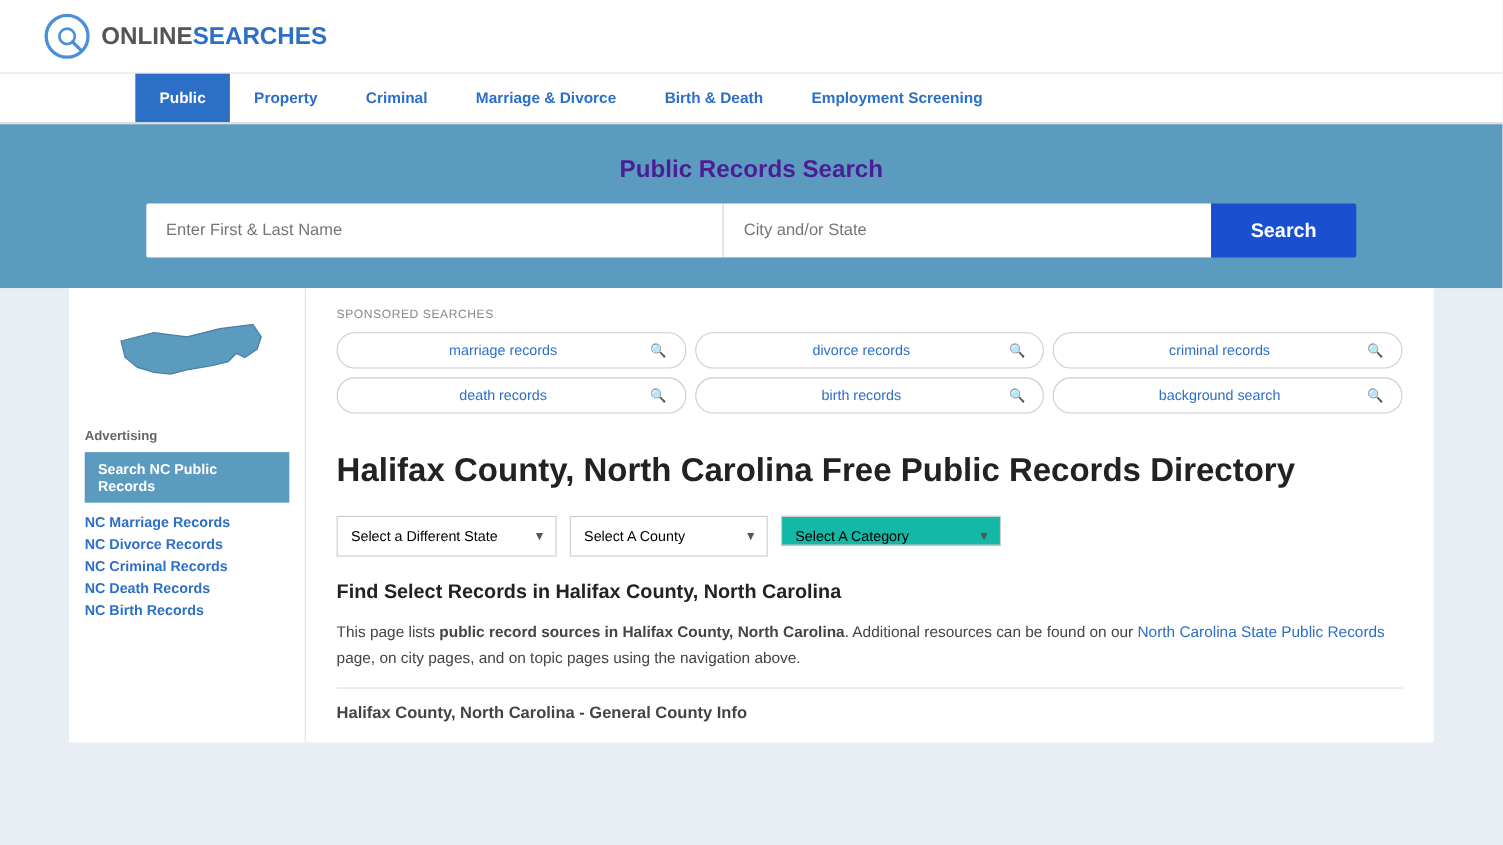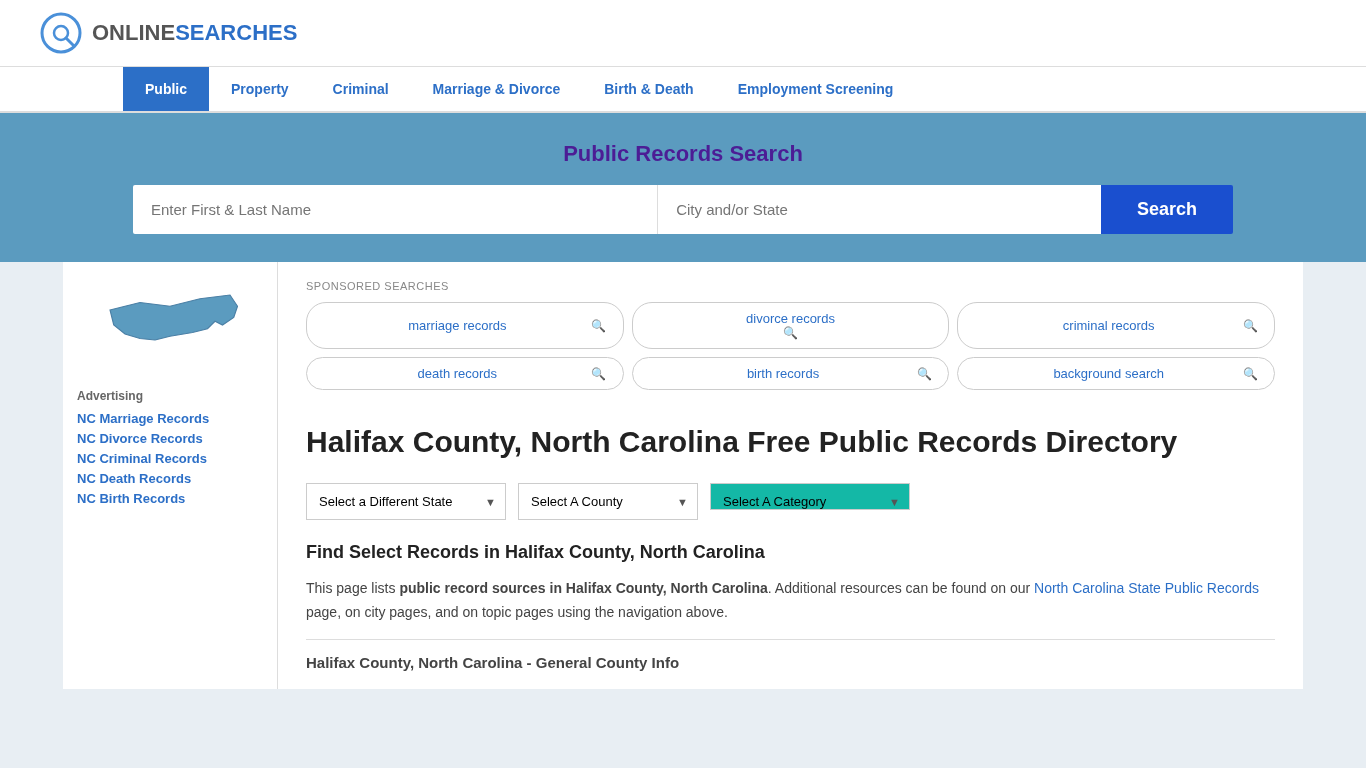--- a/index.html
+++ b/index.html
@@ -47,36 +47,37 @@
   <div style="width:215px; min-width:215px; padding:18px 14px; border-right:1px solid #ddd; background:#fff;">
 
     <div style="margin-bottom:16px; text-align:center;">
       <svg width="150" height="90" viewBox="0 0 200 120">
 
         <path d="M20,40 L60,30 L100,35 L140,25 L180,20 L190,35 L185,50 L170,60 L160,55 L150,65 L130,70 L100,75 L80,80 L60,78 L40,72 L25,60 Z" fill="#5b9bbf" stroke="#4a7fa5" stroke-width="1.5"></path>
       </svg>
     </div>
 
     <div style="font-size:12px; font-weight:bold; color:#666; margin-bottom:8px;">Advertising</div>
+    <div style="background:#5b9bbf; color:#fff; padding:8px 12px; font-size:13px; font-weight:bold; margin-bottom:10px; cursor:pointer;">Search NC Public Records</div>
     <a style="display:block; color:#2c6fc7; font-size:13px; text-decoration:none; margin-bottom:5px; font-weight:600;">NC Marriage Records</a>
     <a style="display:block; color:#2c6fc7; font-size:13px; text-decoration:none; margin-bottom:5px; font-weight:600;">NC Divorce Records</a>
     <a style="display:block; color:#2c6fc7; font-size:13px; text-decoration:none; margin-bottom:5px; font-weight:600;">NC Criminal Records</a>
     <a style="display:block; color:#2c6fc7; font-size:13px; text-decoration:none; margin-bottom:5px; font-weight:600;">NC Death Records</a>
     <a style="display:block; color:#2c6fc7; font-size:13px; text-decoration:none; margin-bottom:5px; font-weight:600;">NC Birth Records</a>
   </div>
 
   <div style="flex:1; padding:18px 28px; background:#fff;">
 
     <div style="font-size:11px; color:#888; letter-spacing:0.5px; margin-bottom:10px;">SPONSORED SEARCHES</div>
     <div style="display:grid; grid-template-columns:repeat(3,1fr); gap:8px; margin-bottom:32px;">
       <div style="border:1px solid #ccc; border-radius:20px; padding:8px 16px; display:flex; align-items:center; justify-content:space-between; cursor:pointer; background:#fff;">
         <span style="color:#2c6fc7; font-size:13px; flex:1; text-align:center;">marriage records</span>
         <span style="color:#555; font-size:12px;">🔍</span>
       </div>
-      <div style="border:1px solid #ccc; border-radius:20px; padding:8px 16px; display:flex; align-items:center; justify-content:space-between; cursor:pointer; background:#fff;flex-direction:column;">
+      <div style="border:1px solid #ccc; border-radius:20px; padding:8px 16px; display:flex; align-items:center; justify-content:space-between; cursor:pointer; background:#fff;">
         <span style="color:#2c6fc7; font-size:13px; flex:1; text-align:center;">divorce records</span>
         <span style="color:#555; font-size:12px;">🔍</span>
       </div>
       <div style="border:1px solid #ccc; border-radius:20px; padding:8px 16px; display:flex; align-items:center; justify-content:space-between; cursor:pointer; background:#fff;">
         <span style="color:#2c6fc7; font-size:13px; flex:1; text-align:center;">criminal records</span>
         <span style="color:#555; font-size:12px;">🔍</span>
       </div>
       <div style="border:1px solid #ccc; border-radius:20px; padding:8px 16px; display:flex; align-items:center; justify-content:space-between; cursor:pointer; background:#fff;">
         <span style="color:#2c6fc7; font-size:13px; flex:1; text-align:center;">death records</span>
         <span style="color:#555; font-size:12px;">🔍</span>

